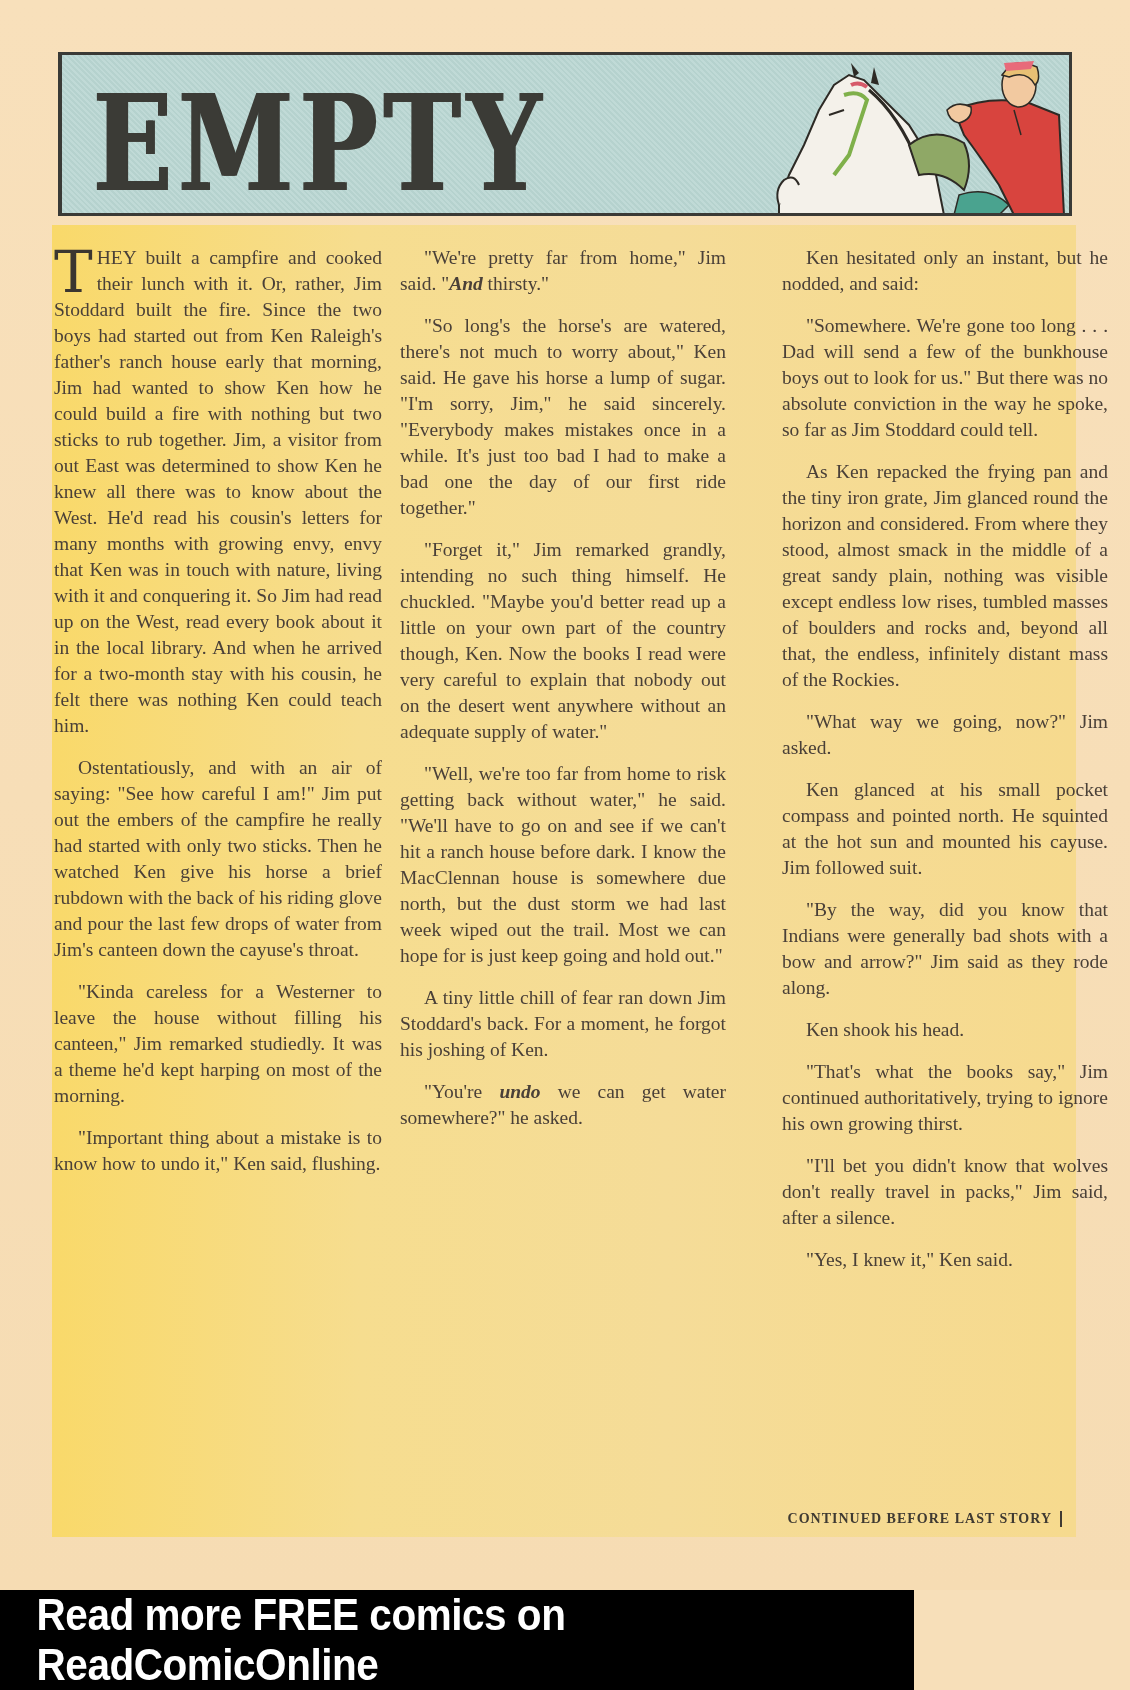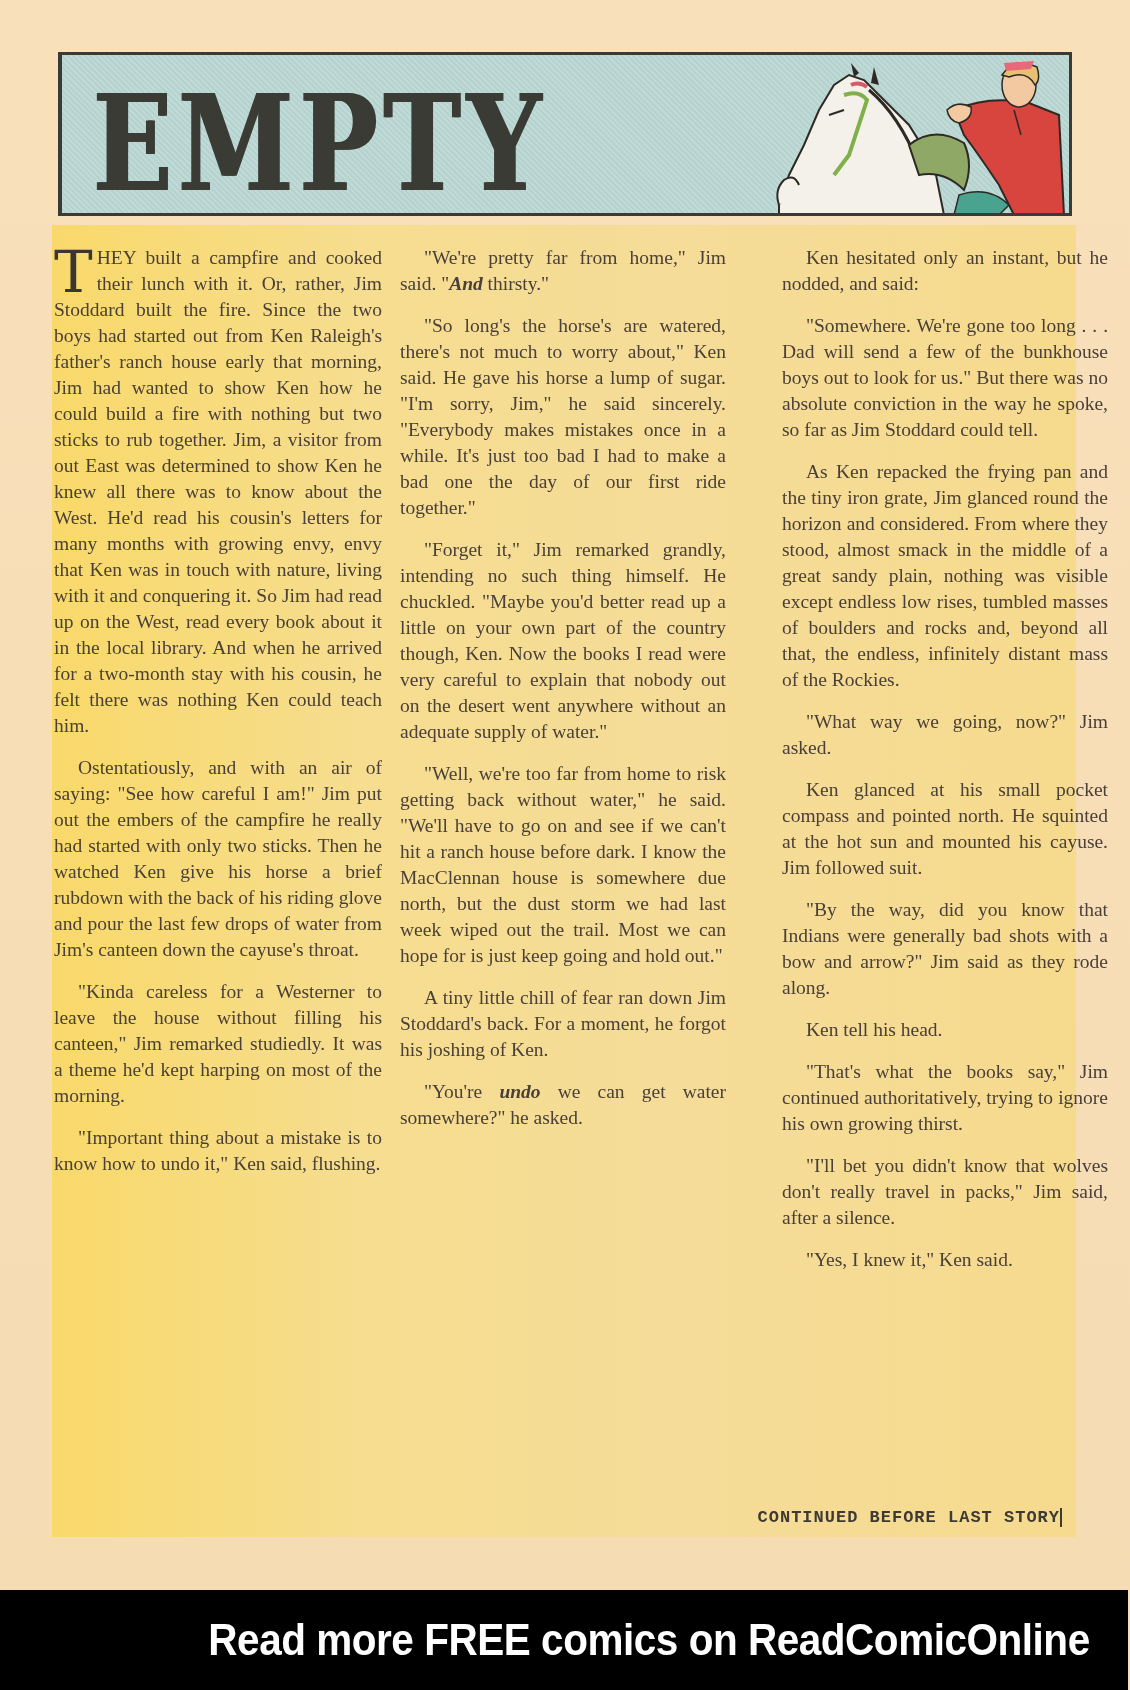--- a/index.html
+++ b/index.html
@@ -45,26 +45,26 @@
   .col-1 { left: 2px; width: 328px; }
   .col-2 { left: 348px; width: 326px; }
   .col-3 { left: 694px; width: 326px; margin-left: 36px; }
   .dropcap {
     float: left; font-size: 58px; line-height: 46px; margin: 4px 4px 0 0;
     color: #3b3630; font-family: "DejaVu Serif", serif;
   }
   em { font-style: italic; font-weight: bold; }
   .continued {
     position: absolute; right: 14px; bottom: 10px;
-    font-family: Liberation Mono, monospace; font-weight: bold; font-size: 17px;
+    font-family: Liberation Serif, serif; font-weight: bold; font-size: 14px;
     letter-spacing: 1px; color: #3f3a32;
-    border-right: 2px solid #3f3a32; padding-right: 0;
+    border-right: 2px solid #3f3a32; padding-right: 8px;
   }
   .footer-bar {
-    position: absolute; left: 0; top: 1590px; width: 1128px; height: 100px;
+    position: absolute; left: 0; top: 1590px; width: 914px; height: 100px;
     background: #000;
     display: flex; align-items: center; justify-content: flex-end;
   }
   .footer-text {
     color: #ffffff; font-family: "Liberation Sans", sans-serif; font-weight: bold;
     font-size: 44px; letter-spacing: -0.5px;
     transform: scaleX(0.92);
   }
 </style>
 </head>
@@ -115,21 +115,21 @@
       <p><span>"You're </span><em>undo</em><span> we can get water somewhere?" he asked.</span></p>
     </div>
 
     <div class="col col-3">
       <p>Ken hesitated only an instant, but he nodded, and said:</p>
       <p>"Somewhere. We're gone too long . . . Dad will send a few of the bunkhouse boys out to look for us." But there was no abso­lute conviction in the way he spoke, so far as Jim Stoddard could tell.</p>
       <p>As Ken repacked the frying pan and the tiny iron grate, Jim glanced round the horizon and considered. From where they stood, almost smack in the mid­dle of a great sandy plain, noth­ing was visible except endless low rises, tumbled masses of boulders and rocks and, beyond all that, the endless, infinitely distant mass of the Rockies.</p>
       <p>"What way we going, now?" Jim asked.</p>
       <p>Ken glanced at his small pock­et compass and pointed north. He squinted at the hot sun and mounted his cayuse. Jim fol­lowed suit.</p>
       <p>"By the way, did you know that Indians were generally bad shots with a bow and arrow?" Jim said as they rode along.</p>
-      <p>Ken tell his head.</p>
+      <p>Ken shook his head.</p>
       <p>"That's what the books say," Jim continued authoritatively, trying to ignore his own grow­ing thirst.</p>
       <p>"I'll bet you didn't know that wolves don't really travel in packs," Jim said, after a silence.</p>
       <p>"Yes, I knew it," Ken said.</p>
     </div>
 
     <div class="continued">CONTINUED BEFORE LAST STORY</div>
   </div>
 </div>
 
 <div class="footer-bar">

